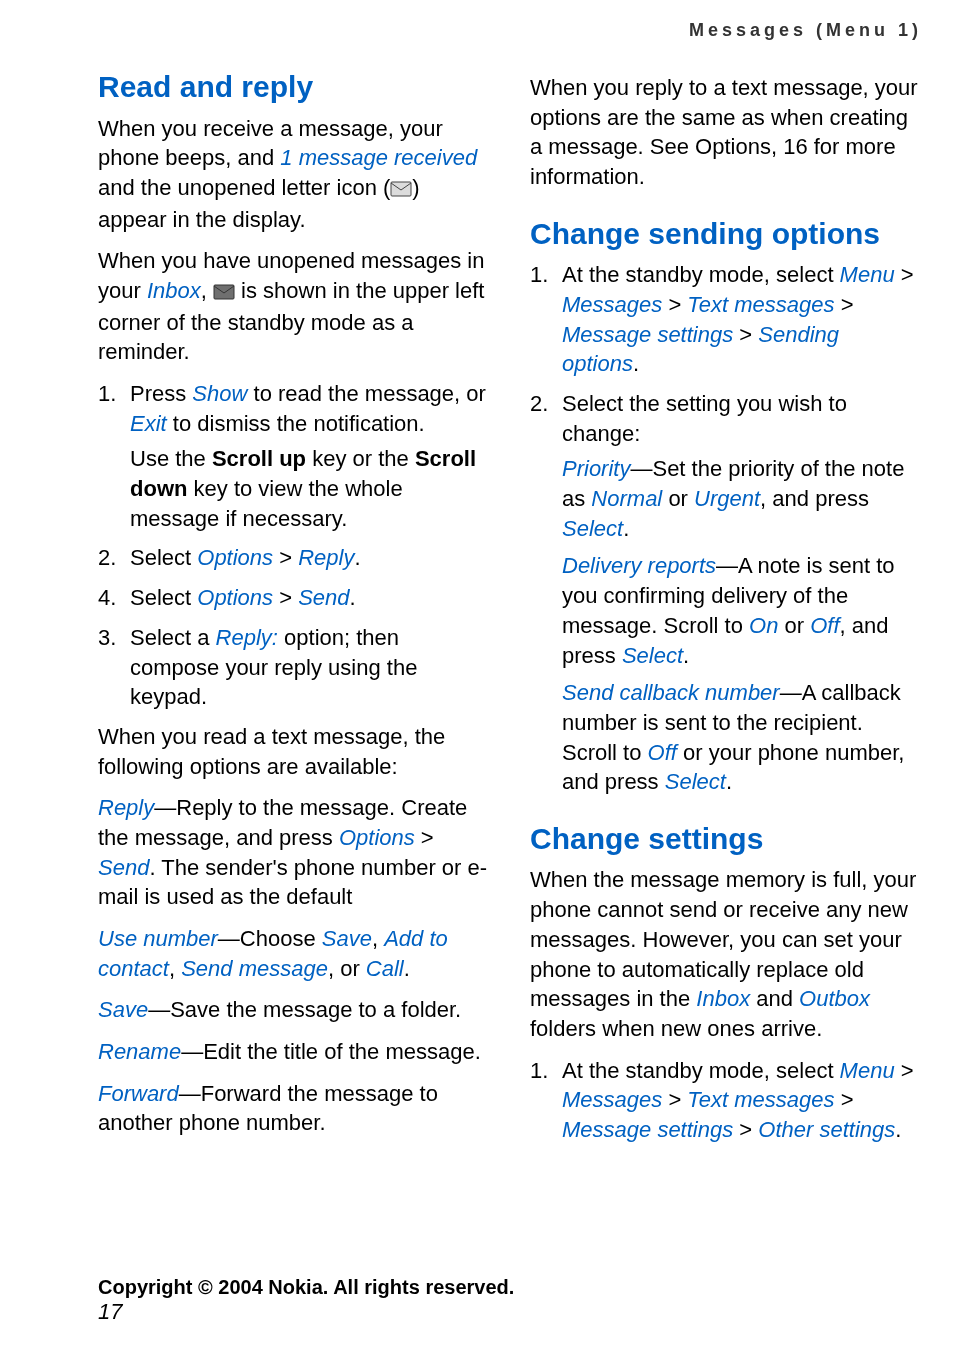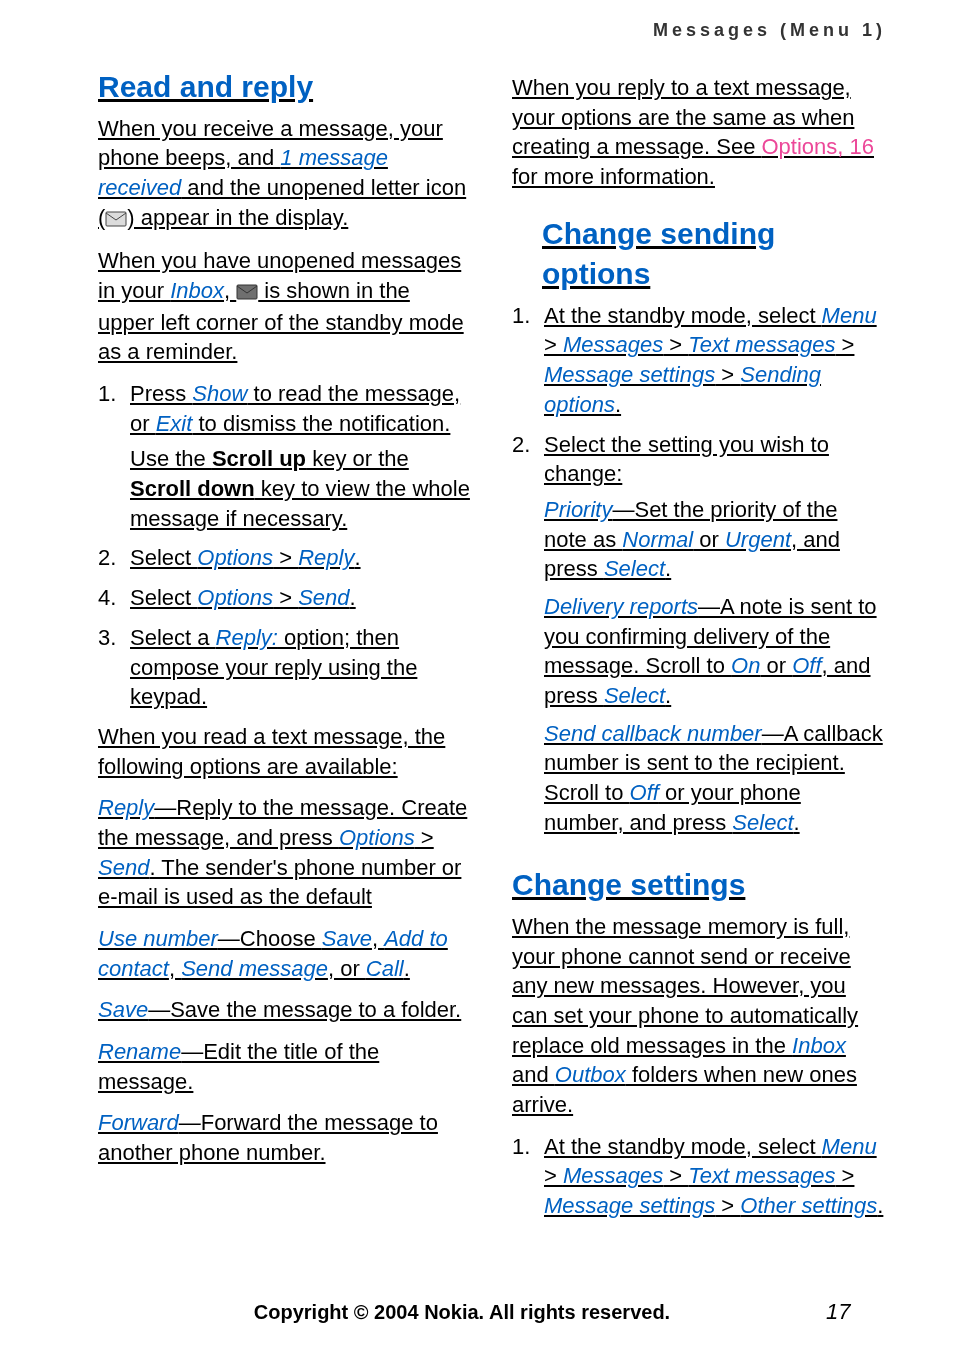--- a/index.html
+++ b/index.html
@@ -8,52 +8,51 @@
     padding: 0;
     background: #ffffff;
     font-family: "Trebuchet MS", "Lucida Grande", "Segoe UI", Arial, sans-serif;
     color: #000;
     -webkit-font-smoothing: antialiased;
   }
   .page {
     width: 954px;
     height: 1353px;
     box-sizing: border-box;
-    padding: 20px 68px 0 98px;
+    padding: 20px 32px 0 98px;
     position: relative;
   }
   .running-head {
     text-align: right;
     font-size: 18px;
     letter-spacing: 4px;
     color: #333;
     font-weight: 600;
     margin-bottom: 18px;
     font-family: "Trebuchet MS", Arial, sans-serif;
   }
   .cols {
     display: flex;
     column-gap: 40px;
-    text-decoration: underline;
   }
   .col {
     width: 50%;
     font-size: 22px;
     line-height: 1.35;
   }
   h2.section {
     color: #0061c2;
     font-size: 30px;
     font-weight: 700;
     margin: 8px 0 4px 0;
     font-family: "Trebuchet MS", Arial, sans-serif;
   }
   p { margin: 6px 0 12px 0; }
   .ui { color: #0061c2; font-style: italic; }
-  .link { color: #ec4899; }
+  .link { color: #000000; }
   .bold { font-weight: 700; }
   ol.steps {
     list-style: none;
     padding: 0;
     margin: 6px 0 10px 0;
   }
   ol.steps > li {
     position: relative;
     padding-left: 32px;
     margin: 6px 0 10px 0;
@@ -72,20 +71,21 @@
     vertical-align: -2px;
   }
   .footer {
     position: absolute;
     left: 0;
     right: 0;
     bottom: 28px;
     padding: 0 68px 0 98px;
     display: flex;
     align-items: baseline;
+    flex-direction: column;
   }
   .footer .copy {
     flex: 1;
     text-align: center;
     font-size: 20px;
     font-weight: 600;
     color: #000;
     font-family: "Trebuchet MS", Arial, sans-serif;
   }
   .footer .pnum {
@@ -164,21 +164,21 @@
       </p>
 
     </div>
 
     <div class="col">
 
       <p style="margin-top:14px;">
         <span>When you reply to a text message, your options are the same as when creating a message. See </span><span class="link">Options, 16</span><span> for more information.</span>
       </p>
 
-      <h2 class="section" style="margin-top:22px;margin-left:30px;">Change sending options</h2>
+      <h2 class="section" style="margin-top:22px;">Change sending options</h2>
 
       <ol class="steps">
         <li data-num="1">
           <span>At the standby mode, select </span><span class="ui">Menu</span><span> &gt; </span><span class="ui">Messages</span><span> &gt; </span><span class="ui">Text messages</span><span> &gt; </span><span class="ui">Message settings</span><span> &gt; </span><span class="ui">Sending options</span><span>.</span>
         </li>
         <li data-num="2">
           <span>Select the setting you wish to change:</span>
 
           <p class="sub">
             <span class="ui">Priority</span><span>—Set the priority of the note as </span><span class="ui">Normal</span><span> or </span><span class="ui">Urgent</span><span>, and press </span><span class="ui">Select</span><span>.</span>
@@ -187,21 +187,21 @@
           <p class="sub">
             <span class="ui">Delivery reports</span><span>—A note is sent to you confirming delivery of the message. Scroll to </span><span class="ui">On</span><span> or </span><span class="ui">Off</span><span>, and press </span><span class="ui">Select</span><span>.</span>
           </p>
 
           <p class="sub">
             <span class="ui">Send callback number</span><span>—A callback number is sent to the recipient. Scroll to </span><span class="ui">Off</span><span> or your phone number, and press </span><span class="ui">Select</span><span>.</span>
           </p>
         </li>
       </ol>
 
-      <h2 class="section" style="margin-top:28px;">Change settings</h2>
+      <h2 class="section" style="margin-top:22px;">Change settings</h2>
 
       <p>
         <span>When the message memory is full, your phone cannot send or receive any new messages. However, you can set your phone to automatically replace old messages in the </span><span class="ui">Inbox</span><span> and </span><span class="ui">Outbox</span><span> folders when new ones arrive.</span>
       </p>
 
       <ol class="steps">
         <li data-num="1">
           <span>At the standby mode, select </span><span class="ui">Menu</span><span> &gt; </span><span class="ui">Messages</span><span> &gt; </span><span class="ui">Text messages</span><span> &gt; </span><span class="ui">Message settings</span><span> &gt; </span><span class="ui">Other settings</span><span>.</span>
         </li>
       </ol>

